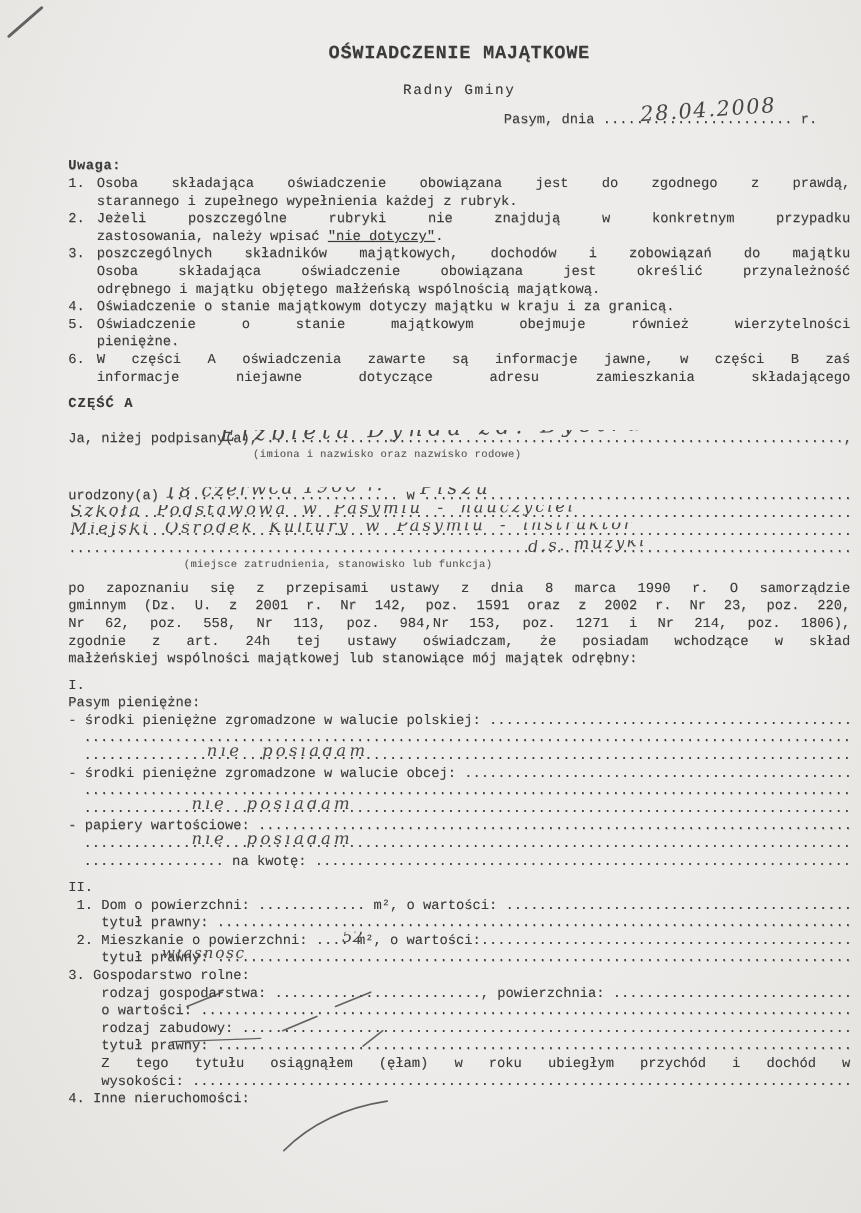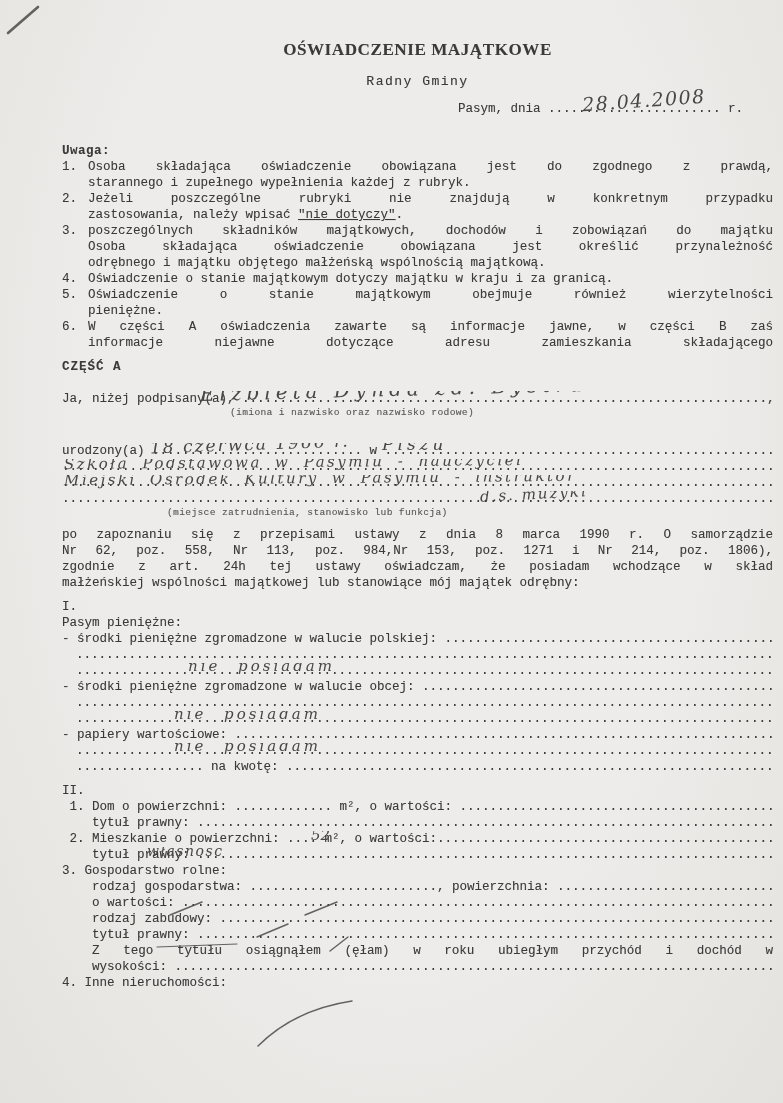--- a/index.html
+++ b/index.html
@@ -4,21 +4,21 @@
 <style>
   html,body{margin:0;padding:0;}
   body{
     width:783px;height:1103px;position:relative;overflow:hidden;
     background:radial-gradient(ellipse at 50% 38%, #edecea 55%, #e3e2de 100%);
     font-family:"Liberation Mono","DejaVu Sans Mono",monospace;
     font-size:12.5px;line-height:16px;color:#3a3a3a;
     text-shadow:0.3px 0.3px 0.5px rgba(60,60,60,0.30);
   }
   .content{padding:0 10px 0 62px;position:relative;}
-  .title{font-family:Liberation Serif, serif;font-weight:bold;
+  .title{font-family:Liberation Mono, monospace;font-weight:bold;
     font-size:17px;letter-spacing:0.6px;text-align:center;margin-top:42px;}
   .subtitle{text-align:center;font-weight:normal;font-size:13px;letter-spacing:1.5px;margin-top:16px;}
   .place-line{margin-top:11px;position:relative;white-space:pre;text-align:right;padding-right:30px;}
   .uwaga-head{margin-top:26px;font-weight:bold;letter-spacing:0.5px;}
   .uw-item{position:relative;padding-left:26px;}
   .num{position:absolute;left:0;top:0;}
   .jline{text-align:justify;text-align-last:justify;}
   .jlast{text-align:justify;text-align-last:left;}
   .parta-head{margin-top:8px;font-weight:bold;letter-spacing:1px;}
   .fline{position:relative;white-space:pre;overflow:hidden;}
@@ -95,20 +95,21 @@
 
   <div class="fline mt24"><span>urodzony(a) ............................ w .......................................................</span><span class="hw hw-abs hw-born1">18 czerwca 1966 r.</span><span class="hw hw-abs hw-born2">Piszu</span></div>
 
   <div class="fline"><span>....................................................................................................</span><span class="hw hw-abs hw-emp">Szkoła Podstawowa w Pasymiu - nauczyciel</span></div>
   <div class="fline"><span>....................................................................................................</span><span class="hw hw-abs hw-emp">Miejski Ośrodek Kultury w Pasymiu - instruktor</span></div>
   <div class="fline"><span>....................................................................................................</span><span class="hw hw-abs hw-emp3">d.s. muzyki</span></div>
   <div class="caption cap2">(miejsce zatrudnienia, stanowisko lub funkcja)</div>
 
   <div class="mt8">
     <div class="jline">po zapoznaniu się z przepisami ustawy z dnia 8 marca 1990 r. O samorządzie</div>
+    <div class="jline">gminnym (Dz. U. z 2001 r. Nr 142, poz. 1591 oraz z 2002 r. Nr 23, poz. 220,</div>
     <div class="jline">Nr 62, poz. 558, Nr 113, poz. 984,Nr 153, poz. 1271 i Nr 214, poz. 1806),</div>
     <div class="jline">zgodnie z art. 24h tej ustawy oświadczam, że posiadam wchodzące w skład</div>
     <div class="jlast">małżeńskiej wspólności majątkowej lub stanowiące mój majątek odrębny:</div>
   </div>
 
   <div class="mt8">I.</div>
   <div>Pasym pieniężne:</div>
 
   <div class="fline">- środki pieniężne zgromadzone w walucie polskiej: ...............................................</div>
   <div class="fline ind-dots">....................................................................................................</div>

